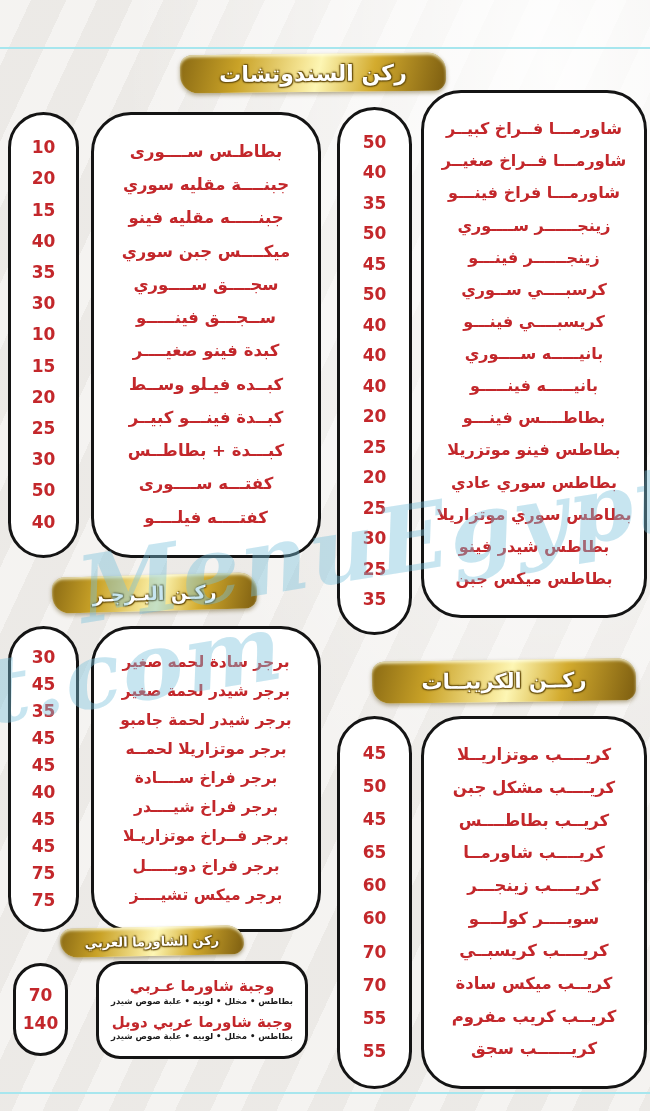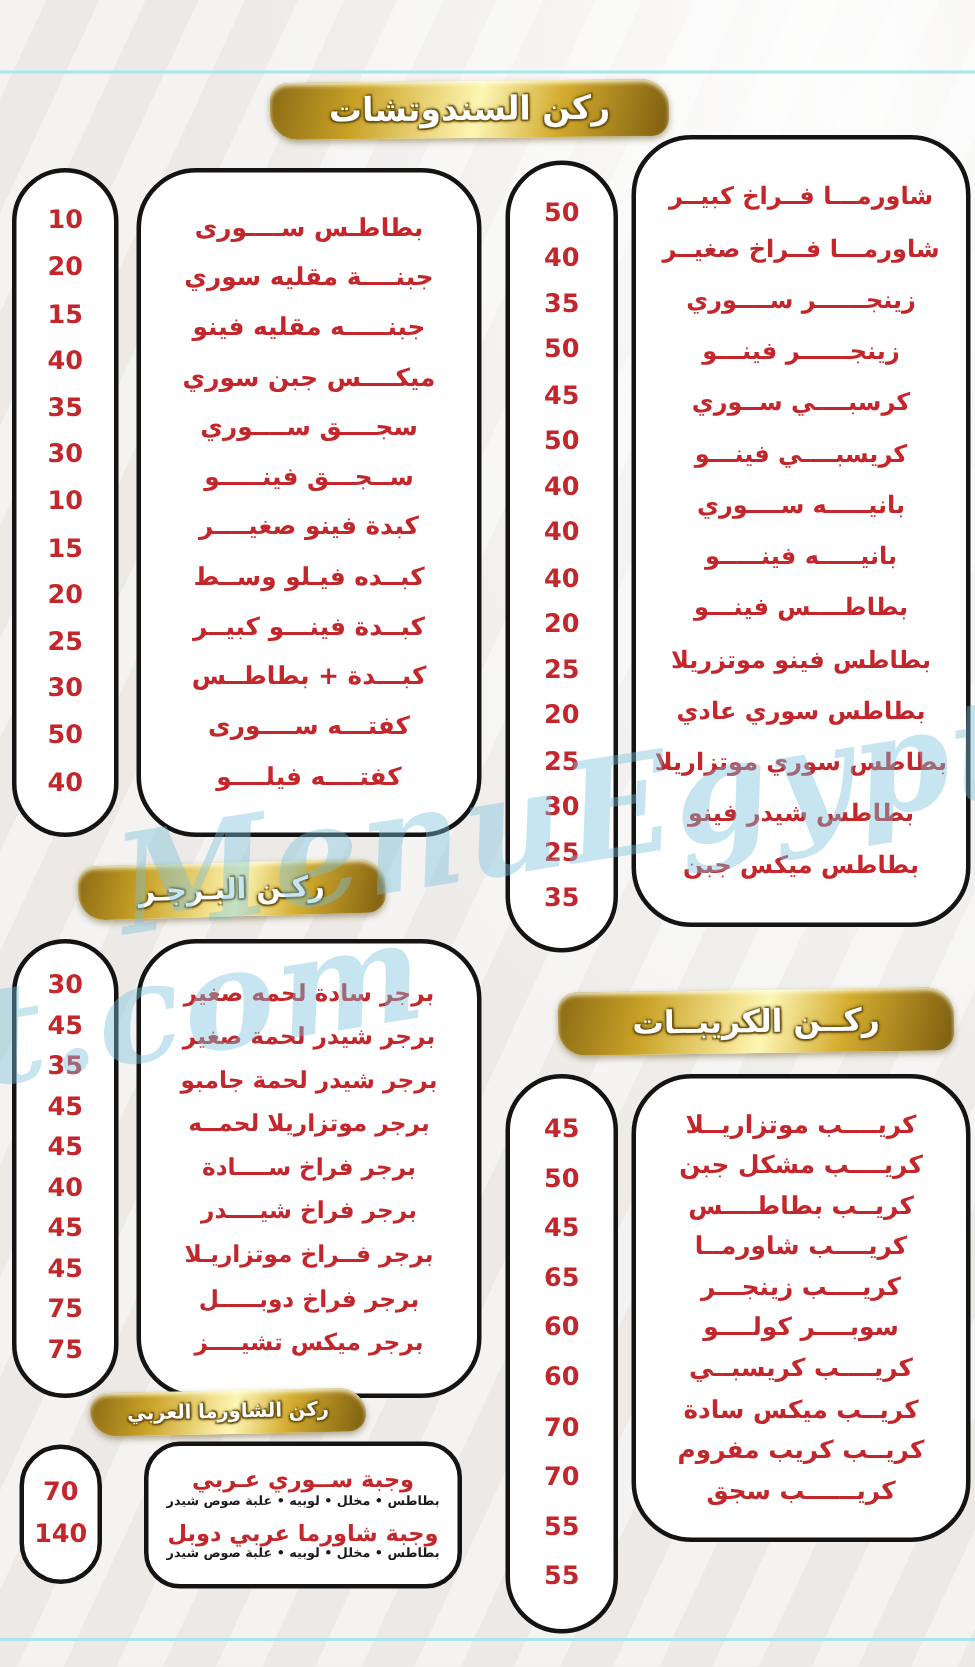--- a/index.html
+++ b/index.html
@@ -56,21 +56,21 @@
   .items-pill{padding:12px 8px;}
 
   
   .snd-l-prices{left:8px;top:112px;width:71px;height:446px;}
   .snd-l-items {left:91px;top:112px;width:230px;height:446px;align-items:center;}
   .snd-r-prices{left:337px;top:107px;width:75px;height:528px;}
   .snd-r-items {left:421px;top:90px;width:226px;height:528px;}
   .brg-prices  {left:8px;top:626px;width:71px;height:306px;}
   .brg-items   {left:91px;top:626px;width:230px;height:306px;}
   .crp-prices  {left:337px;top:716px;width:75px;height:373px;}
-  .crp-items   {left:421px;top:716px;width:226px;height:312px;}
+  .crp-items   {left:421px;top:716px;width:226px;height:373px;}
   .shw-prices  {left:13px;top:963px;width:55px;height:93px;border-radius:30px;}
   .shw-items   {left:96px;top:961px;width:212px;height:98px;border-radius:24px;padding:6px 6px;}
 
   .snd-r-items .item{font-size:16px;}
   .crp-items .item{font-size:16.5px;}
   .brg-items .item{font-size:15.5px;}
 
   
   .meal{display:flex;flex-direction:column;align-items:center;direction:rtl;width:100%;}
   .meal-name{color:#c3272b;font-weight:bold;font-size:15px;line-height:1.15;white-space:nowrap;}
@@ -140,20 +140,21 @@
     <div class="price">25</div>
     <div class="price">20</div>
     <div class="price">25</div>
     <div class="price">30</div>
     <div class="price">25</div>
     <div class="price">35</div>
   </div>
 <div class="pill items-pill snd-r-items">
     <div class="item">شاورمـــا فــراخ كبيــر</div>
     <div class="item">شاورمـــا فــراخ صغيــر</div>
+    <div class="item">شاورمـــا فراخ فينـــو</div>
     <div class="item">زينجــــــر ســــوري</div>
     <div class="item">زينجــــــر فينـــو</div>
     <div class="item">كرسبــــي ســوري</div>
     <div class="item">كريسبــــي فينـــو</div>
     <div class="item">بانيـــــه ســــوري</div>
     <div class="item">بانيـــــه فينـــــو</div>
     <div class="item">بطاطــــس فينـــو</div>
     <div class="item">بطاطس فينو موتزريلا</div>
     <div class="item">بطاطس سوري عادي</div>
     <div class="item">بطاطس سوري موتزاريلا</div>
@@ -218,21 +219,21 @@
 
 <div class="banner b4">
   <span>ركن الشاورما العربي</span>
 </div>
 <div class="pill shw-prices">
     <div class="price">70</div>
     <div class="price">140</div>
   </div>
 <div class="pill shw-items">
     <div class="meal">
-    <div class="meal-name">وجبة ســوري عـربي</div>
+    <div class="meal-name">وجبة شاورما عـربي</div>
     <div class="meal-desc">بطاطس • مخلل • لوبيه • علبة صوص شيدر</div>
   </div>
     <div class="meal">
     <div class="meal-name">وجبة شاورما عربي دوبل</div>
     <div class="meal-desc">بطاطس • مخلل • لوبيه • علبة صوص شيدر</div>
   </div>
   </div>
 
 <div class="watermark wm1">MenuEgypt</div>
 <div class="watermark wm2">t.com</div>

